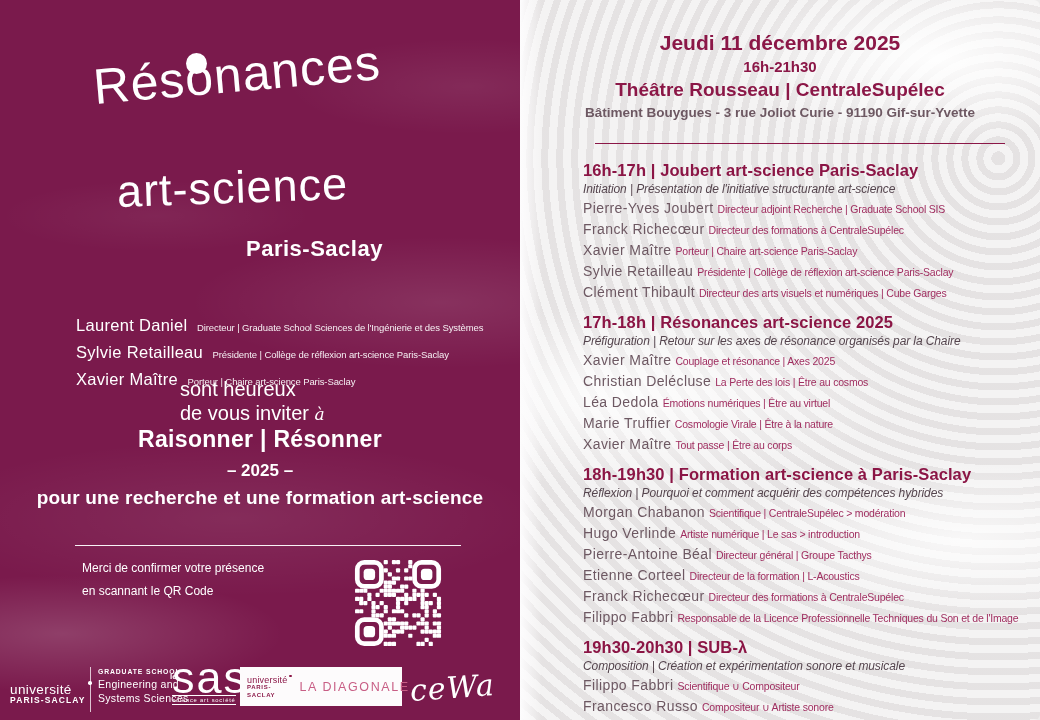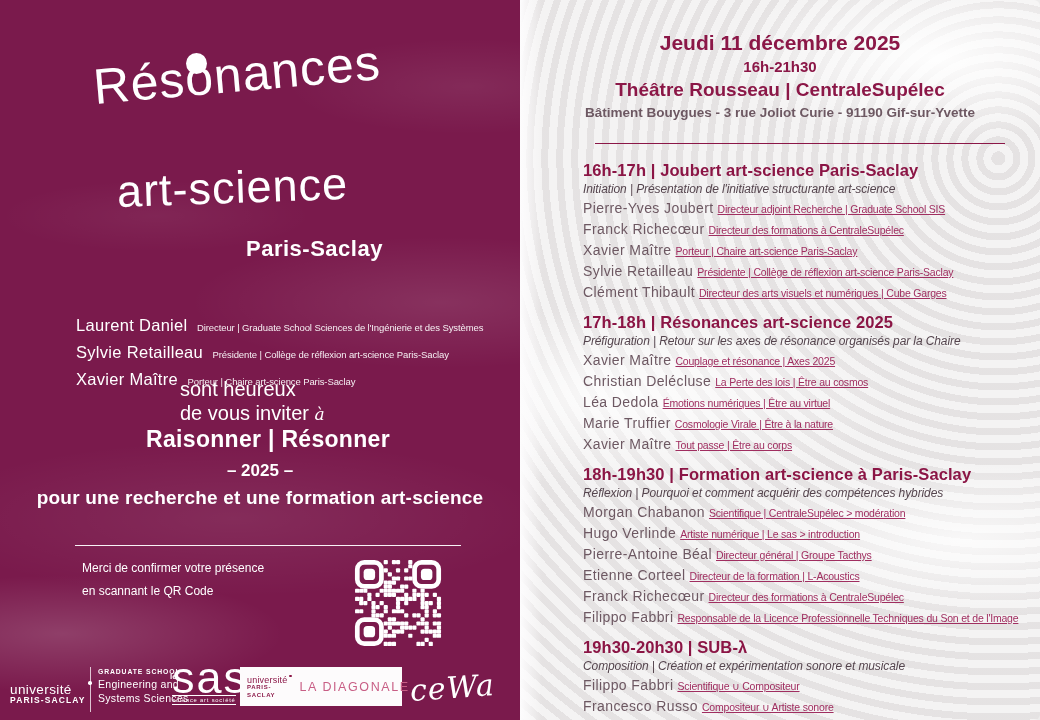--- a/index.html
+++ b/index.html
@@ -41,21 +41,21 @@
     position:absolute; left:246px; top:236px;
     font-size:22px; font-weight:bold; letter-spacing:.5px; color:#fff;
   }
   .hosts { position:absolute; left:76px; top:313px; }
   .host-row { line-height:24px; white-space:nowrap; }
   .host-name { font-size:16.5px; letter-spacing:.3px; }
   .host-role { font-size:9.5px; letter-spacing:-.1px; color:rgba(255,255,255,.93); margin-left:5px; }
   .invite { position:absolute; left:180px; top:377px; font-size:20px; line-height:24px; }
   .invite .accent { font-style:italic; font-family:"DejaVu Serif", serif; font-size:17px; }
   .event-title { position:absolute; left:0; top:426px; width:520px; text-align:center;
-    font-size:23px; font-weight:bold; letter-spacing:.3px;margin-left:8px; }
+    font-size:23px; font-weight:bold; letter-spacing:.3px; }
   .event-year { position:absolute; left:0; top:461px; width:520px; text-align:center;
     font-size:17px; font-weight:bold; }
   .event-tagline { position:absolute; left:0; top:487px; width:520px; text-align:center;
     font-size:19px; letter-spacing:.2px;font-weight:bold; }
   .left-divider { position:absolute; left:75px; top:545px; width:386px; height:0;
     border-top:1.5px solid rgba(255,255,255,.95); }
   .rsvp { position:absolute; left:82px; top:557px; font-size:12px; line-height:23px; }
   .qr { position:absolute; left:352px; top:558px; width:92px; height:90px; }
   .qr svg { width:100%; height:100%; fill:#fff; }
 
@@ -105,21 +105,21 @@
   .r-address { font-size:13.5px; font-weight:bold; color:#6d5862; line-height:21px; }
   .r-divider { position:absolute; left:75px; top:143px; width:410px; height:0; border-top:1.2px solid #8b1747; }
   .program { position:absolute; left:63px; top:160px; width:445px; }
   .sec { margin-bottom:9px; }
   .sec-header { font-size:16.5px; line-height:21px; font-weight:bold; color:#8b1545;
     letter-spacing:.1px; white-space:nowrap; }
   .sec-sub { font-size:12px; line-height:17px; font-style:italic; color:#55454e;
     letter-spacing:-.1px; white-space:nowrap; }
   .row { line-height:19px; white-space:nowrap; }
   .nm { font-size:14px; letter-spacing:.4px; color:#6d5862; }
-  .rl { font-size:10.5px; letter-spacing:-.2px; color:#a02e60; margin-left:4px;text-decoration:underline; }
+  .rl { font-size:10.5px; letter-spacing:-.2px; color:#a02e60; margin-left:4px; }
 </style>
 </head>
 <body>
 
 <div class="poster">
 
   <div class="left">
     <div class="logo-dot"></div>
     <div class="logo-title">Résonances</div>
     <div class="logo-subtitle">art-science</div>

